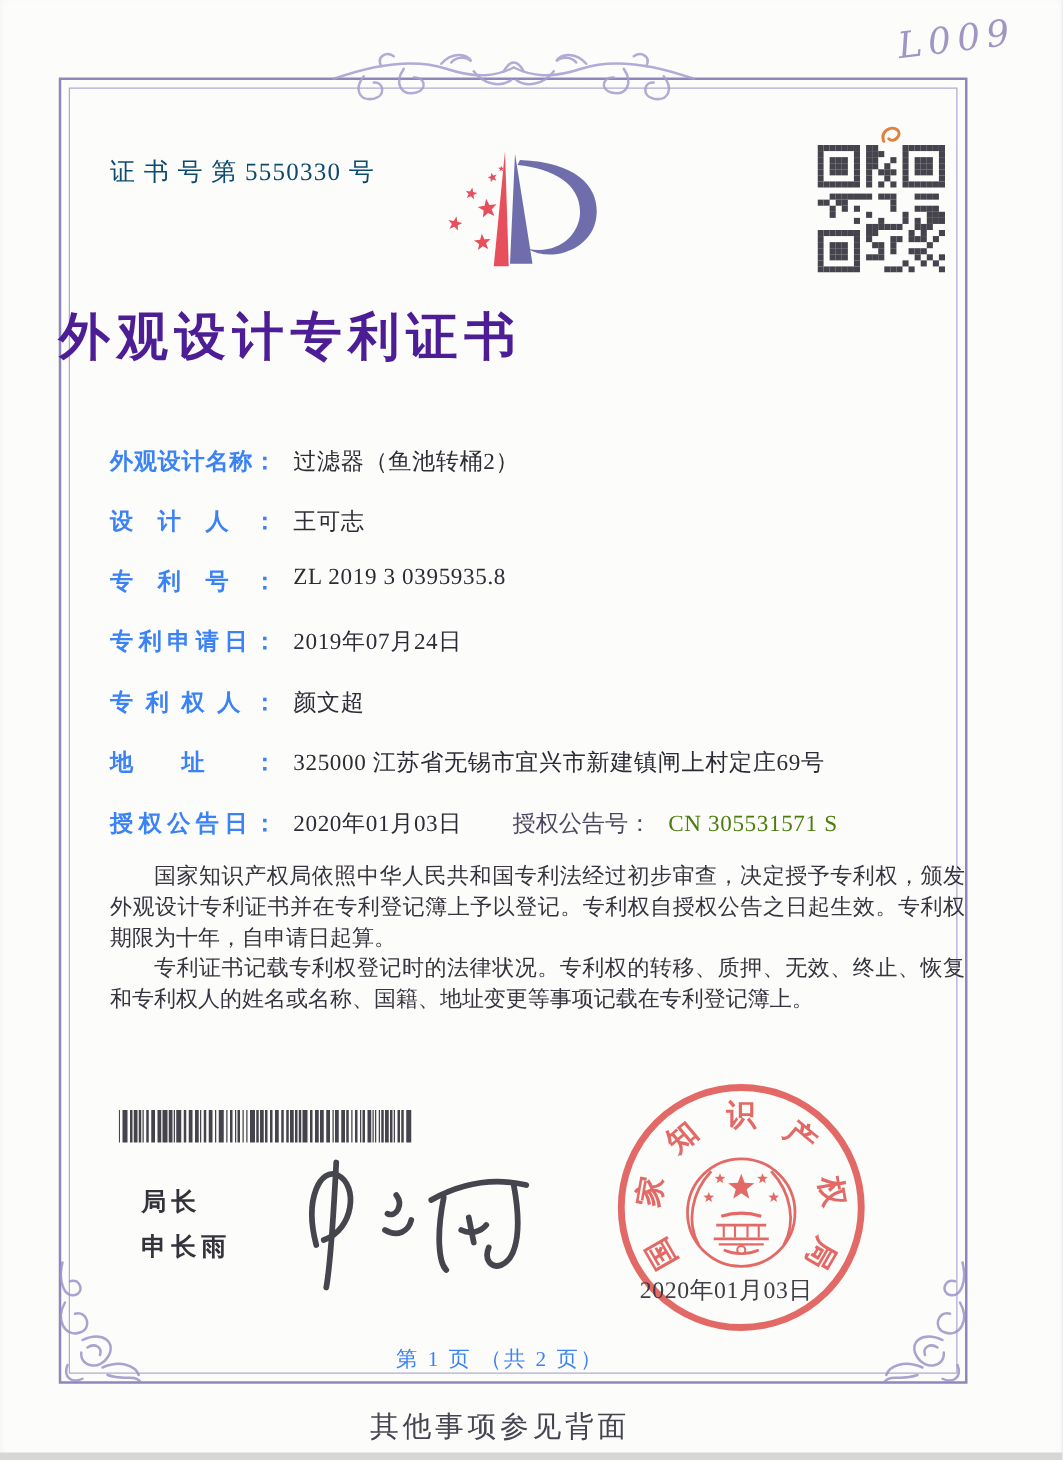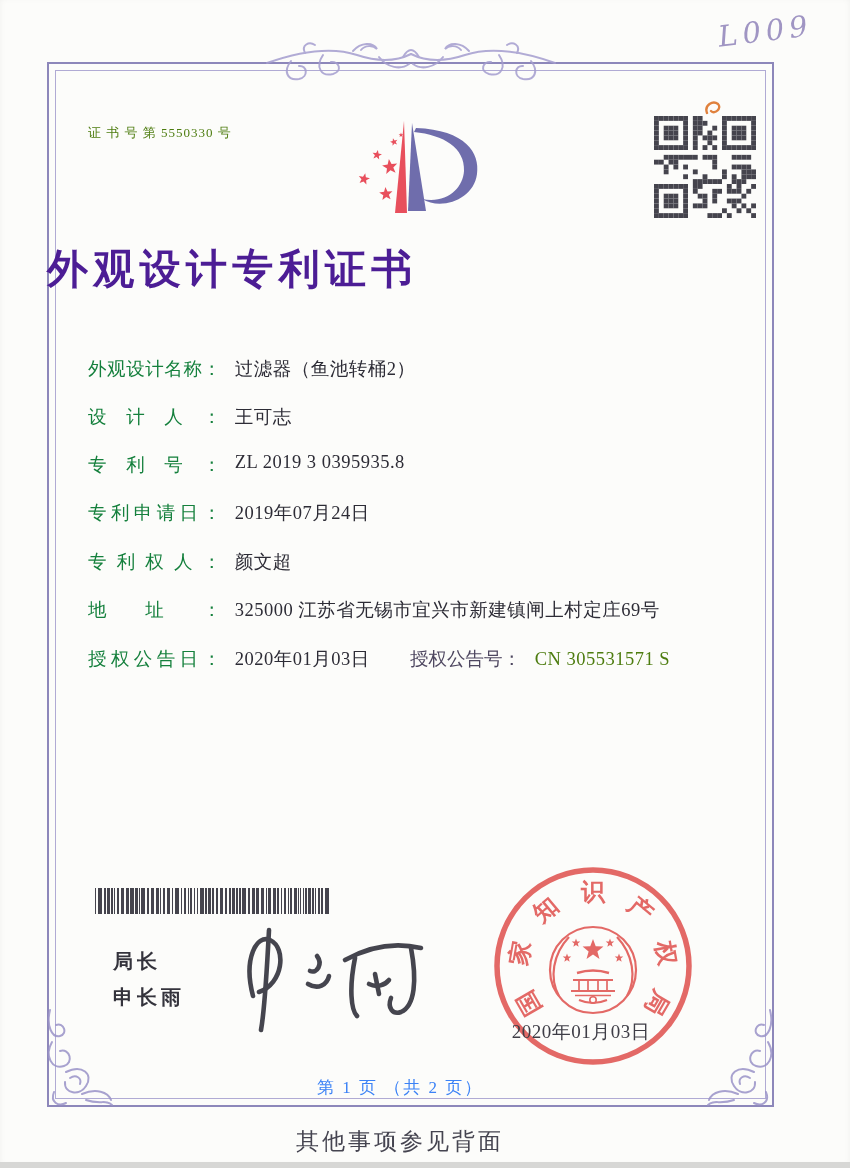--- a/index.html
+++ b/index.html
@@ -10,30 +10,30 @@
     box-shadow:inset 0 -2px 6px rgba(0,0,0,.05);
   }
   .scan-edge-bottom{position:absolute;left:0;right:0;bottom:0;height:6px;background:#d7d7d5;}
   
   .frame-outer{position:absolute;left:47px;top:62px;width:723px;height:1041px;
     border:2.5px solid #8d87ba;}
   .frame-inner{position:absolute;left:55px;top:70px;width:709px;height:1027px;
     border:1px solid #b0aad4;}
   .ornament{position:absolute;pointer-events:none;}
   
-  .cert-number{position:absolute;left:88px;top:124px;font-size:13px;color:#4d7c0f;letter-spacing:1px;}
+  .cert-number{position:absolute;left:88px;top:124px;font-size:20px;color:#0c4a6e;letter-spacing:1px;}
   .handwritten-note{position:absolute;left:718px;top:14px;font-size:29px;color:#9084ba;
     font-style:italic;letter-spacing:5px;transform:rotate(-7deg);opacity:.85;
     font-family:"DejaVu Serif",serif;}
   .title{position:absolute;left:47px;top:242px;width:723px;text-align:left;
     font-size:41px;font-weight:bold;color:#4c1d95;letter-spacing:.13em;}
   
   .frow{position:absolute;left:88px;font-size:18.5px;white-space:nowrap;}
   .frow .flabel{display:inline-block;width:133px;text-align:justify;text-align-last:justify;
-    color:#15803d;vertical-align:top;}
+    color:#3b82f6;vertical-align:top;font-weight:bold;}
   .frow .fvalue{color:#2d2c36;margin-left:9px;letter-spacing:.5px;}
   .frow2{position:absolute;left:410px;font-size:18.5px;white-space:nowrap;}
   .frow2 .flabel{color:#4e4760;}
   .frow2 .fvalue{color:#4d7c0f;margin-left:9px;letter-spacing:.5px;}
   
   .body-text{position:absolute;left:88px;top:688px;width:684px;font-size:17.6px;
     line-height:24.8px;color:#38343f;text-align:justify;}
   .body-text p{margin:0;text-indent:2em;}
   
   .signer-title{position:absolute;left:113px;top:948px;font-size:20px;color:#34333c;
@@ -360,20 +360,24 @@
   </div>
   <div class="frow" style="top:646px">
     <span class="flabel">授权公告日：</span>
     <span class="fvalue">2020年01月03日</span>
   </div>
   <div class="frow2" style="top:646px">
     <span class="flabel">授权公告号：</span>
     <span class="fvalue">CN 305531571 S</span>
   </div>
 
+  <div class="body-text">
+    <p>国家知识产权局依照中华人民共和国专利法经过初步审查，决定授予专利权，颁发外观设计专利证书并在专利登记簿上予以登记。专利权自授权公告之日起生效。专利权期限为十年，自申请日起算。</p>
+    <p>专利证书记载专利权登记时的法律状况。专利权的转移、质押、无效、终止、恢复和专利权人的姓名或名称、国籍、地址变更等事项记载在专利登记簿上。</p>
+  </div>
 
   <svg class="ornament" style="left:95px;top:888px;" width="238" height="27" viewBox="0 0 238 27">
     <g id="barcode-g">
         <rect x="0" y="0" width="1" height="26" fill="#45444d"></rect>
         <rect x="3" y="0" width="4" height="26" fill="#45444d"></rect>
         <rect x="9" y="0" width="2" height="26" fill="#45444d"></rect>
         <rect x="12" y="0" width="3" height="26" fill="#45444d"></rect>
         <rect x="16" y="0" width="2" height="26" fill="#45444d"></rect>
         <rect x="19" y="0" width="1" height="26" fill="#45444d"></rect>
         <rect x="22" y="0" width="2" height="26" fill="#45444d"></rect>

